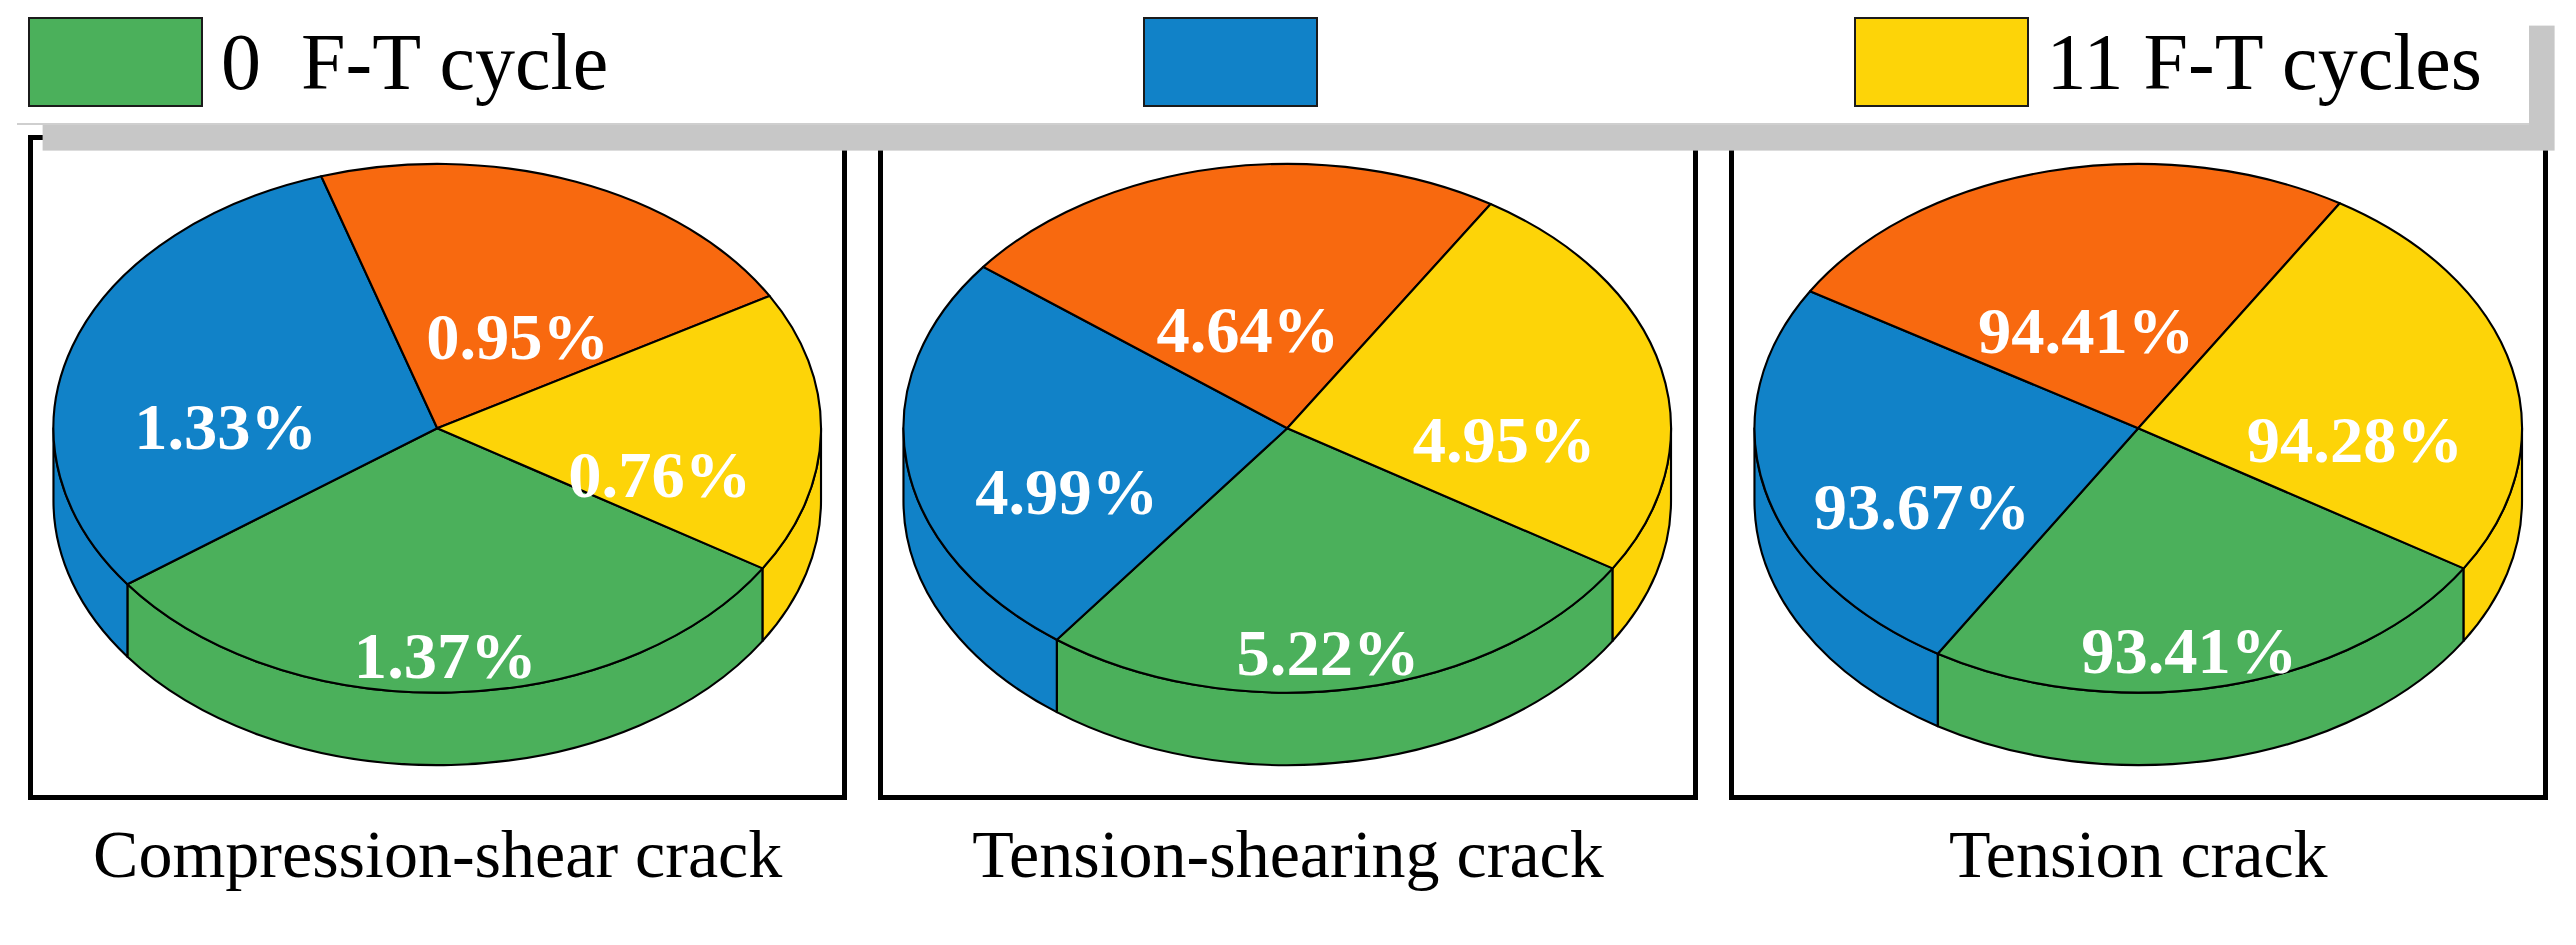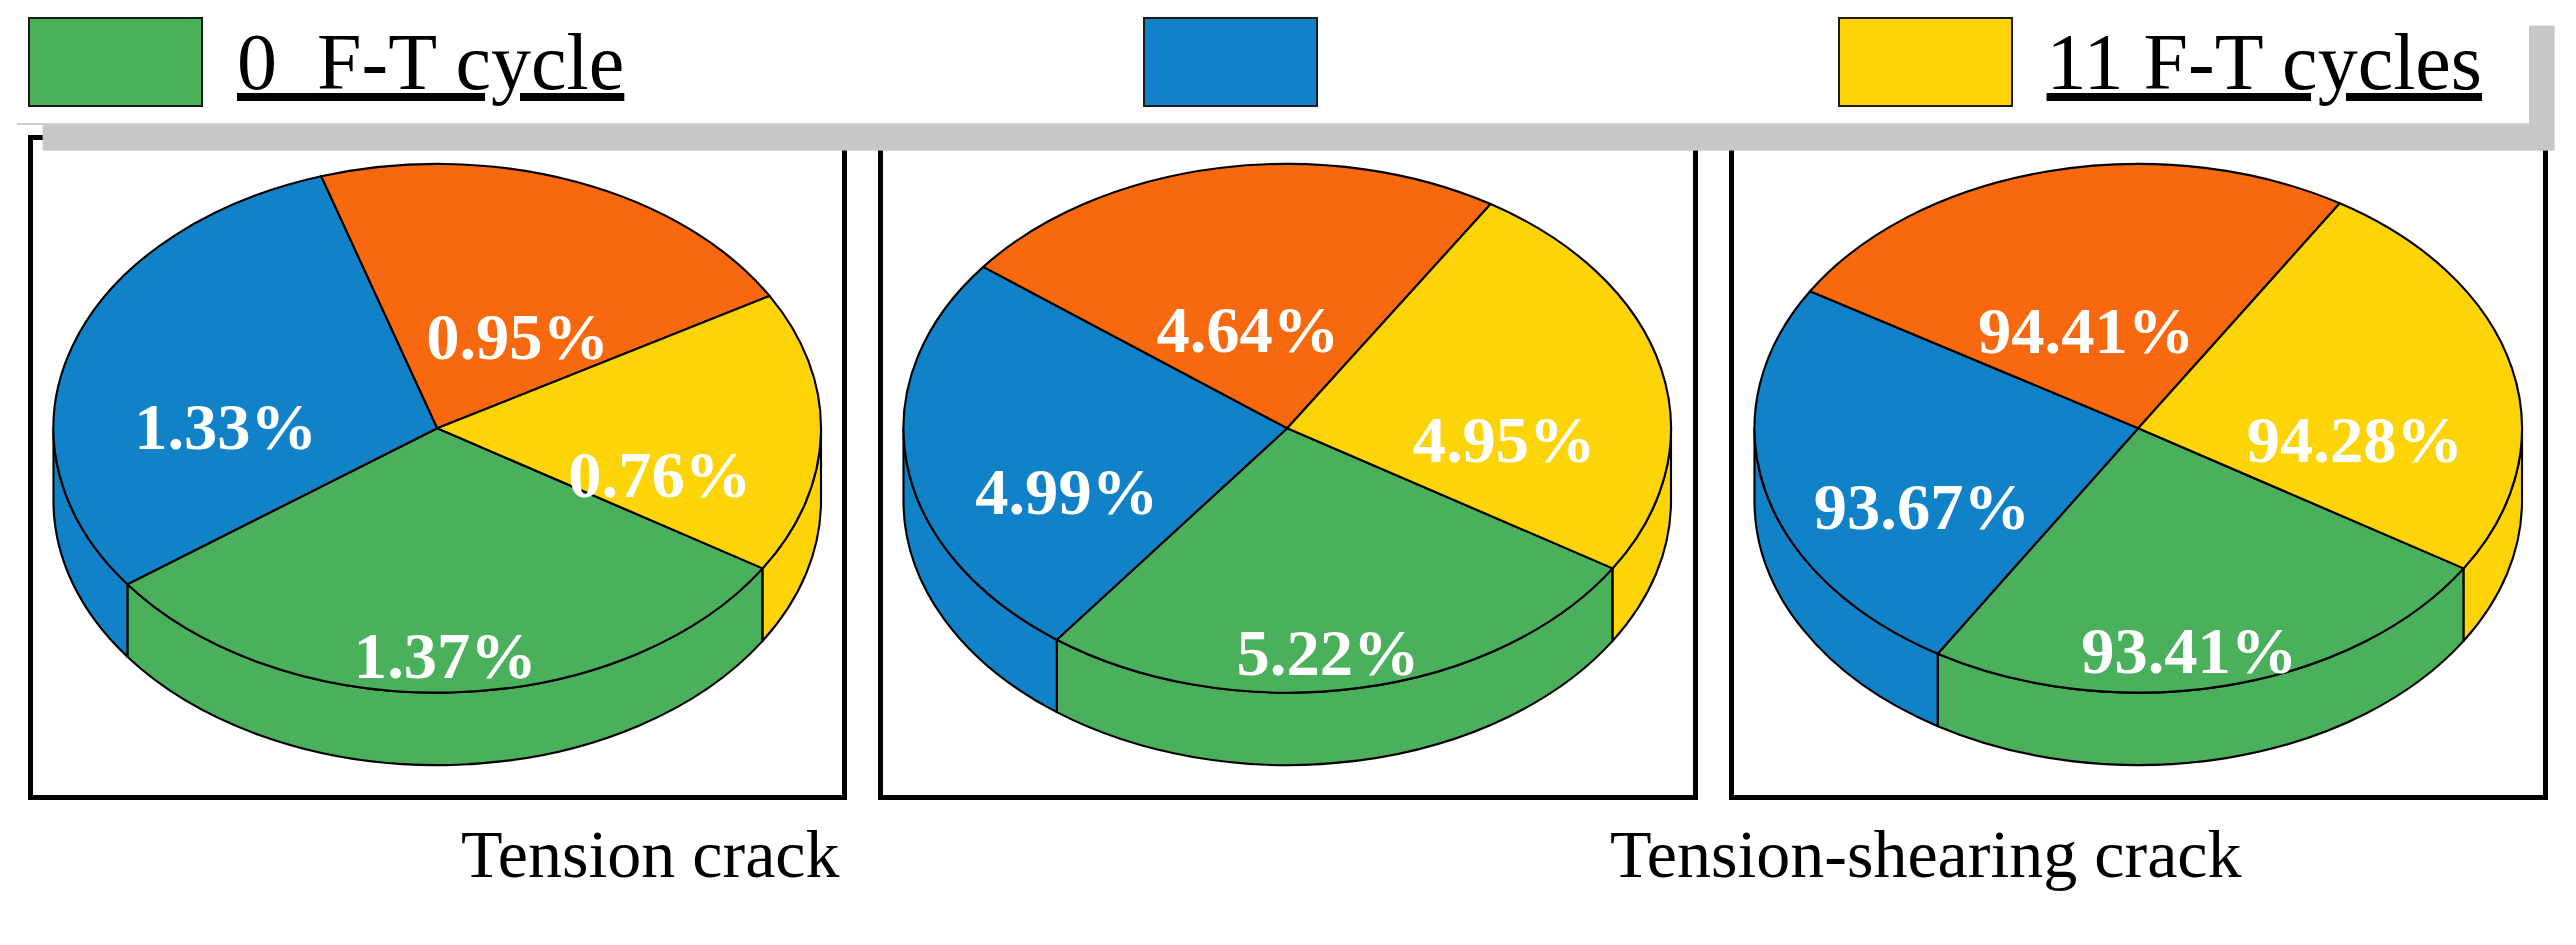--- a/index.html
+++ b/index.html
@@ -10,21 +10,21 @@
   .figure{position:relative;width:2576px;height:946px;background:#fff;}
 
   
   .legend-box{
     position:relative;margin-left:17px;width:2512px;height:125px;
     background:#fff;border-bottom:2.6px solid #cfcfcf;
     box-shadow:25.6px 25.6px 0 0 #c7c7c7;
     display:flex;align-items:center;justify-content:space-between;
     padding:0 47px 0 11px;box-sizing:border-box;
   }
-  .legend-item{display:flex;align-items:center;gap:34px;text-decoration:underline;}
+  .legend-item{display:flex;align-items:center;gap:18px;}
   .swatch{width:175px;height:90px;box-sizing:border-box;border:2.6px solid #1b1b1b;}
   .legend-label{font-size:80px;line-height:1;color:#000;white-space:pre;}
 
   
   .panels{display:flex;gap:31px;padding:0 28px;margin-top:10.2px;}
   .panel{flex:1 1 0;height:665px;box-sizing:border-box;border:5.1px solid #000;background:#fff;}
   svg.pie{width:100%;height:100%;display:block;}
   .pie-label{
     font-family:"Liberation Serif","DejaVu Serif",serif;
     font-weight:bold;font-size:78px;fill:#ffffff;
@@ -95,18 +95,19 @@
           <path d="M 474 338 L 710.3 74.2 A 450 310 0 0 1 855.6 502.3 Z" fill="#fdd408" stroke="#000" stroke-width="2.5" stroke-linejoin="round"></path>
           <text x="533.8" y="597.8" dy="0.35em" text-anchor="middle" class="pie-label">93.41%</text>
           <text x="220.4" y="428.7" dy="0.35em" text-anchor="middle" class="pie-label">93.67%</text>
           <text x="412.9" y="222.7" dy="0.35em" text-anchor="middle" class="pie-label">94.41%</text>
           <text x="728.1" y="349.7" dy="0.35em" text-anchor="middle" class="pie-label">94.28%</text>
         </svg>
     </div>
   </div>
 
   <div class="captions">
+    <div class="caption">Compression-shear crack</div>
+    <div class="caption">Tension-shearing crack</div>
     <div class="caption">Tension crack</div>
-    <div class="caption">Tension-shearing crack</div>
   </div>
 
 </div>
 
 
 </body></html>

